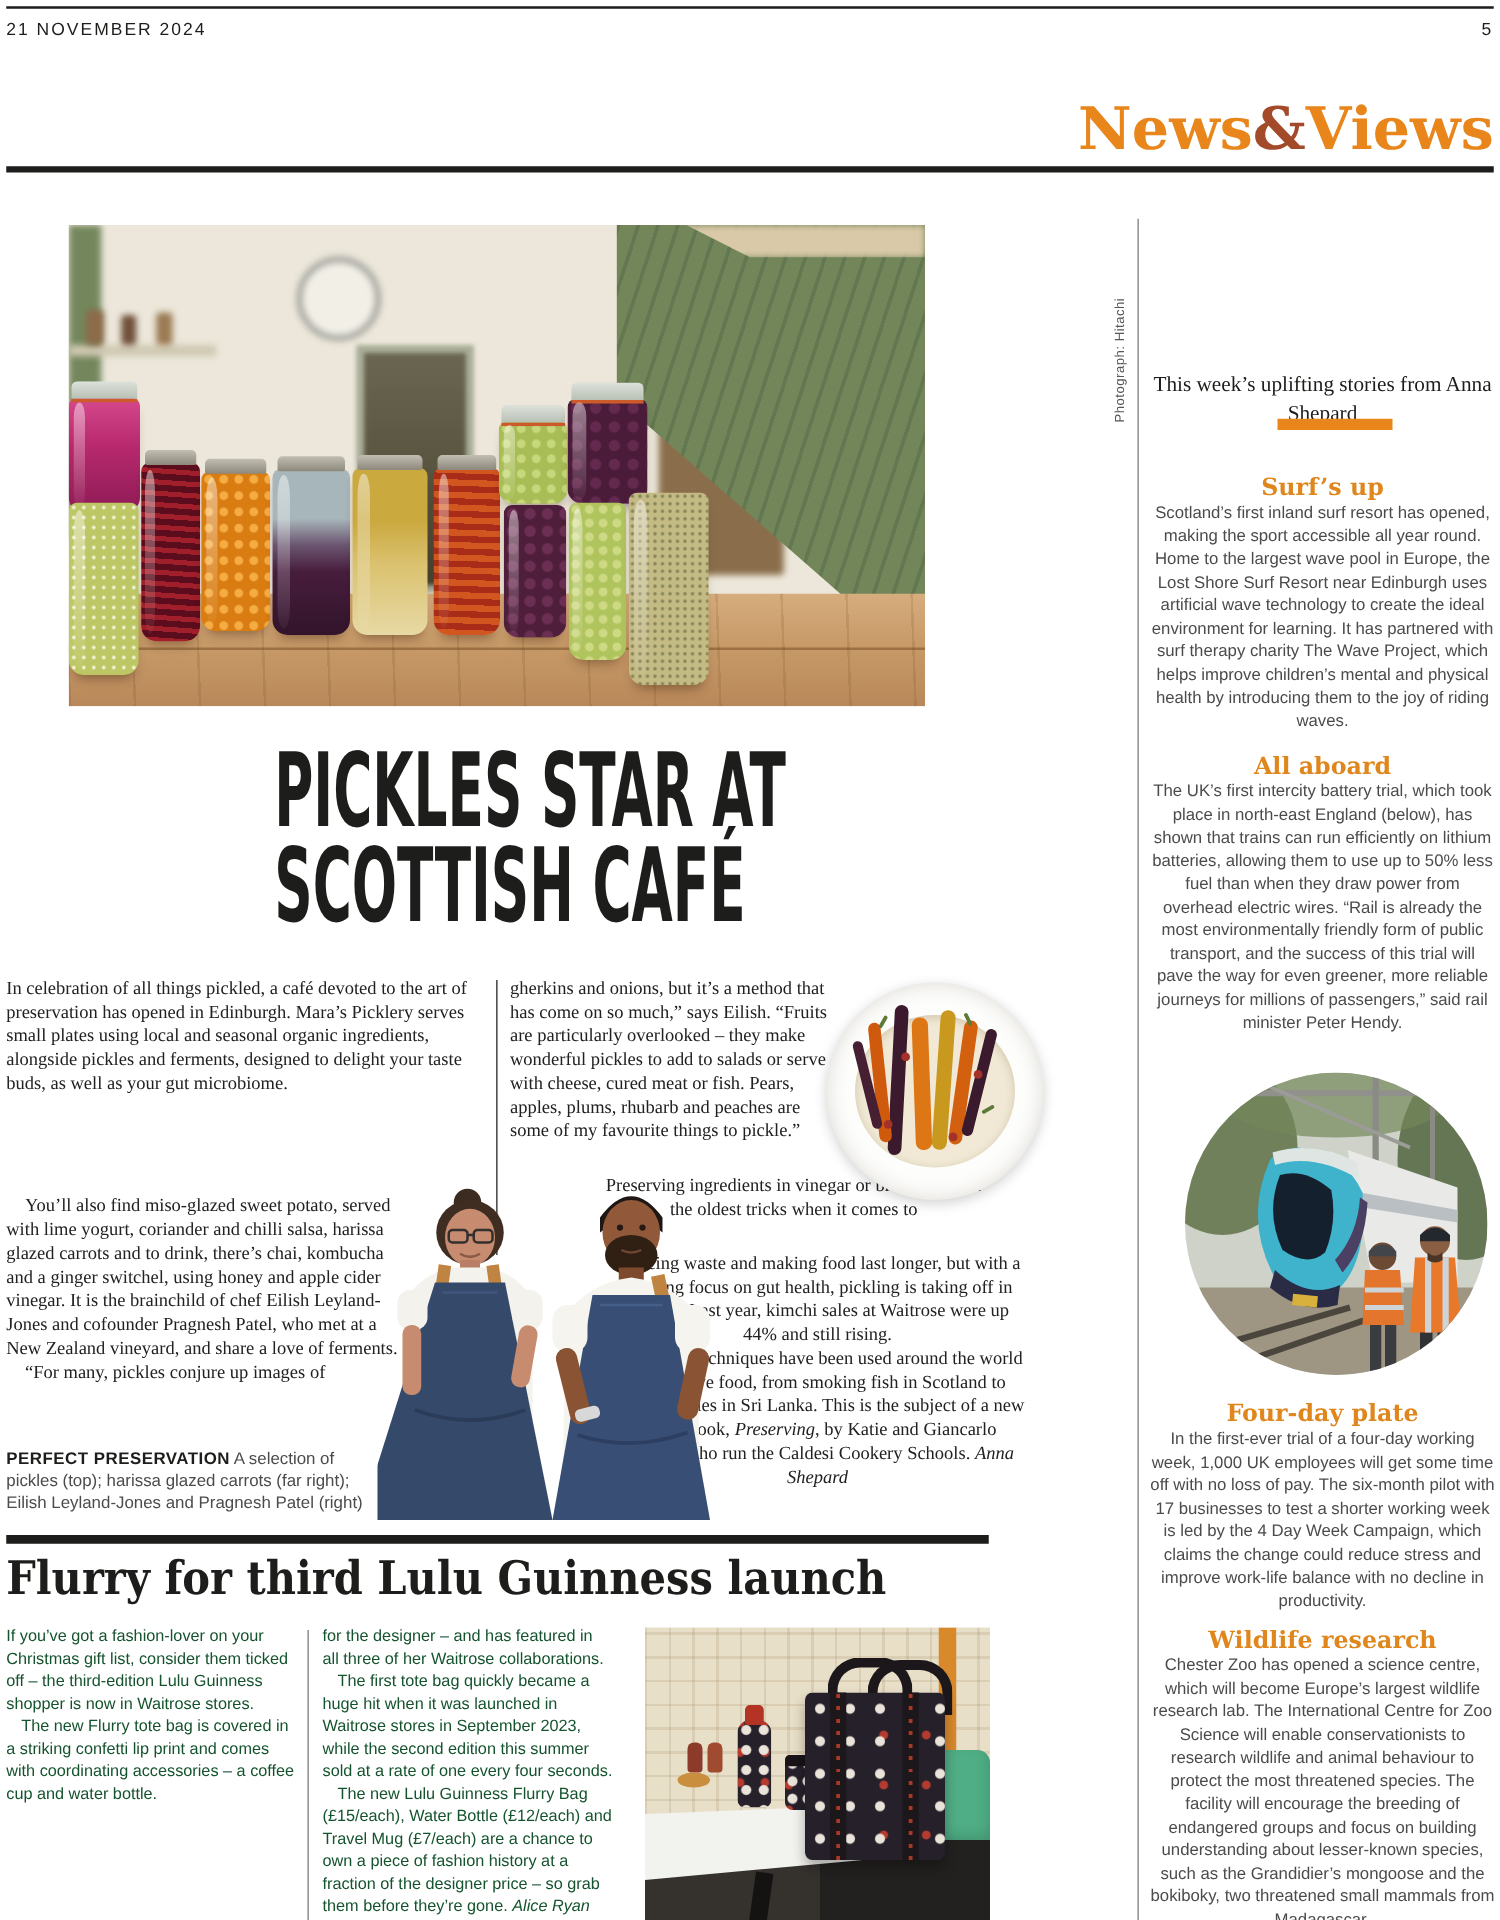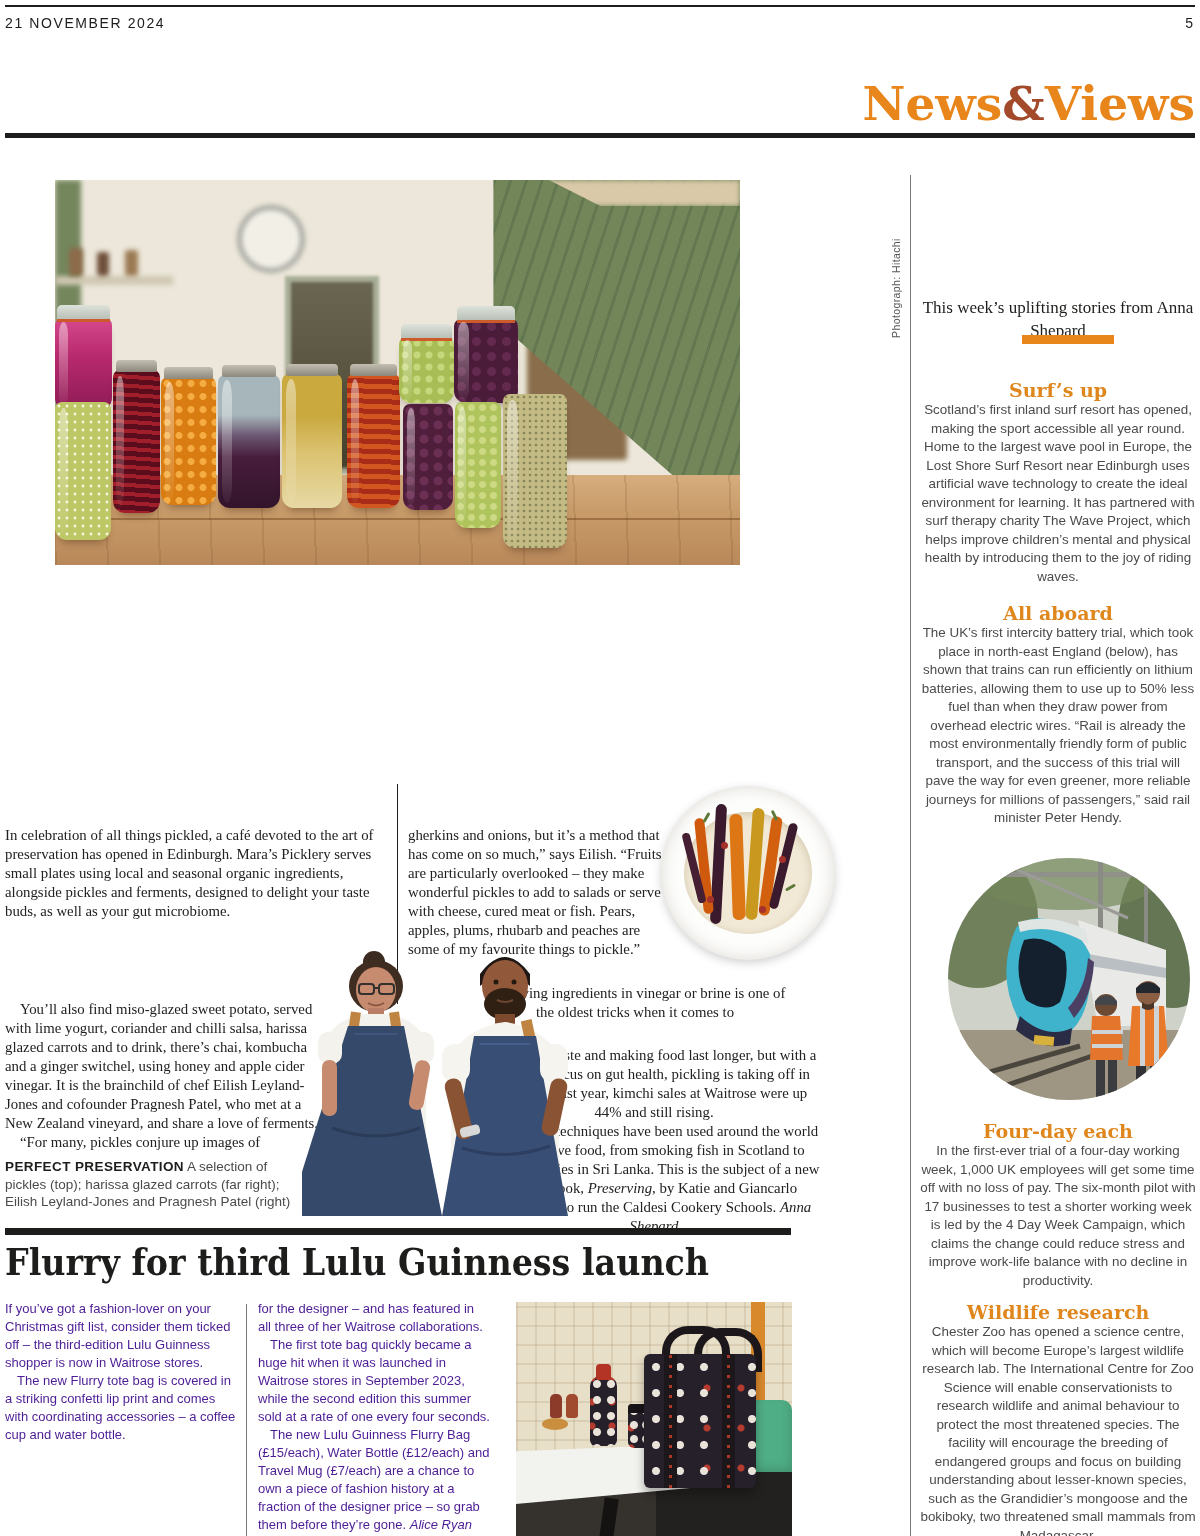--- a/index.html
+++ b/index.html
@@ -14,27 +14,27 @@
   
   .date{font-size:14px;letter-spacing:1.6px;font-weight:400;color:#1d1d1b;}
   .pagenum{font-size:14px;letter-spacing:1px;color:#1d1d1b;}
   .nv{font-family:"DejaVu Serif",serif;font-weight:bold;font-size:47px;line-height:1;}
   .nv .orange{color:#E8861B;} .nv .amp{color:#A34A2A;}
 
   
   .headline{width:685px;left:55px;top:596px;text-align:center;color:#1d1d1b;}
   .cond{display:block;font-family:"DejaVu Sans",sans-serif;font-weight:bold;
         font-size:82px;line-height:76px;white-space:nowrap;transform:scaleX(.52);transform-origin:50% 50%;}
-  .serifbody{font-family:"Liberation Serif","DejaVu Serif",serif;font-size:14.8px;line-height:19px;color:#222120;margin-top:44px;}
+  .serifbody{font-family:"Liberation Serif","DejaVu Serif",serif;font-size:14.8px;line-height:19px;color:#222120;}
   .serifbody p{margin:0;}
   .serifbody p.ind{text-indent:15px;}
   .it{font-style:italic;}
   .ctr{text-align:center;}
 
-  .sansbody{font-family:"Liberation Sans",sans-serif;font-size:13px;line-height:18px;color:#4c1d95;}
+  .sansbody{font-family:"Liberation Sans",sans-serif;font-size:13px;line-height:18px;color:#14532d;}
   .sansbody p{margin:0;}
   .sansbody p.ind{text-indent:12px;}
 
   .caption{font-family:"Liberation Sans",sans-serif;font-size:13.5px;line-height:17.5px;color:#4b4b4d;}
   .caption b{color:#1d1d1b;letter-spacing:.4px;}
 
   .flurry-head{font-family:"DejaVu Serif",serif;font-weight:bold;font-size:37px;line-height:1;
                transform:scaleX(.9);transform-origin:0 50%;white-space:nowrap;color:#1d1d1b;}
 
   
@@ -133,20 +133,24 @@
         <div class="cliplid"></div>
       </div>
     <div class="jar" style="left:348px;top:224px;width:50px;height:106px;background-color:#4f1e3b;background-image:radial-gradient(#6c2f54 4px,transparent 5px);background-size:14px 14px;"></div>
     <div class="jar" style="left:400px;top:222px;width:46px;height:126px;background-color:#b0c45e;background-image:radial-gradient(#cdd983 3px,transparent 4px);background-size:11px 11px;"></div>
     <div class="jar" style="left:448px;top:214px;width:64px;height:154px;background:linear-gradient(180deg,#d9d3b2 0 14%,#c9c08e 14%,#b5ab74 100%);background-image:radial-gradient(rgba(110,110,70,.7) 1px,transparent 1.7px);background-size:6px 6px;background-color:#c3ba84;"></div>
   </div>
 
   <div class="abs credit" style="left:890px;top:178px;height:160px;">Photograph: Hitachi</div>
   <div class="abs vrule" style="left:910px;top:175px;height:1361px;"></div>
 
+  <div class="abs headline">
+    <span class="cond">PICKLES STAR AT</span>
+    <span class="cond">SCOTTISH CAFÉ</span>
+  </div>
 
   <div class="abs vrule-dark" style="left:397px;top:784px;height:220px;"></div>
 
   <div class="abs serifbody" style="left:5px;top:782px;width:392px;">
     <p>In celebration of all things pickled, a café devoted to the art of preservation has opened in Edinburgh. Mara’s Picklery serves small plates using local and seasonal organic ingredients, alongside pickles and ferments, designed to delight your taste buds, as well as your gut microbiome.</p>
   </div>
   <div class="abs serifbody" style="left:5px;top:956px;width:320px;">
     <p class="ind">You’ll also find miso-glazed sweet potato, served with lime yogurt, coriander and chilli salsa, harissa glazed carrots and to drink, there’s chai, kombucha and a ginger switchel, using honey and apple cider vinegar. It is the brainchild of chef Eilish Leyland-Jones and cofounder Pragnesh Patel, who met at a New Zealand vineyard, and share a love of ferments.</p>
     <p class="ind">“For many, pickles conjure up images of</p>
   </div>
@@ -302,19 +306,19 @@
       <rect x="202" y="202" width="10" height="40" fill="#303236"></rect>
       <path d="M184,148 L216,148 L221,208 L180,208 Z" fill="#e8792a"></path>
       <rect x="192" y="148" width="5" height="60" fill="#cdd3d6"></rect>
       <rect x="206" y="148" width="5" height="60" fill="#cdd3d6"></rect>
       <circle cx="200" cy="135" r="12" fill="#8a5e42"></circle>
       <path d="M188,130 Q200,118 212,130 L212,135 L188,135 Z" fill="#23282e"></path>
       <path d="M194,144 Q200,149 206,144 L206,150 Q200,154 194,150 Z" fill="#4a3526"></path>
     </svg>
   </div>
 
-  <div class="abs sb sb-h" style="top:1120px;">Four-day each</div>
+  <div class="abs sb sb-h" style="top:1120px;">Four-day plate</div>
   <div class="abs sb sb-b" style="top:1142px;">In the first-ever trial of a four-day working week, 1,000 UK employees will get some time off with no loss of pay. The six-month pilot with 17 businesses to test a shorter working week is led by the 4 Day Week Campaign, which claims the change could reduce stress and improve work-life balance with no decline in productivity.</div>
 
   <div class="abs sb sb-h" style="top:1301px;">Wildlife research</div>
   <div class="abs sb sb-b" style="top:1323px;">Chester Zoo has opened a science centre, which will become Europe’s largest wildlife research lab. The International Centre for Zoo Science will enable conservationists to research wildlife and animal behaviour to protect the most threatened species. The facility will encourage the breeding of endangered groups and focus on building understanding about lesser-known species, such as the Grandidier’s mongoose and the bokiboky, two threatened small mammals from Madagascar.</div>
 
 </div>
 
 </body></html>

